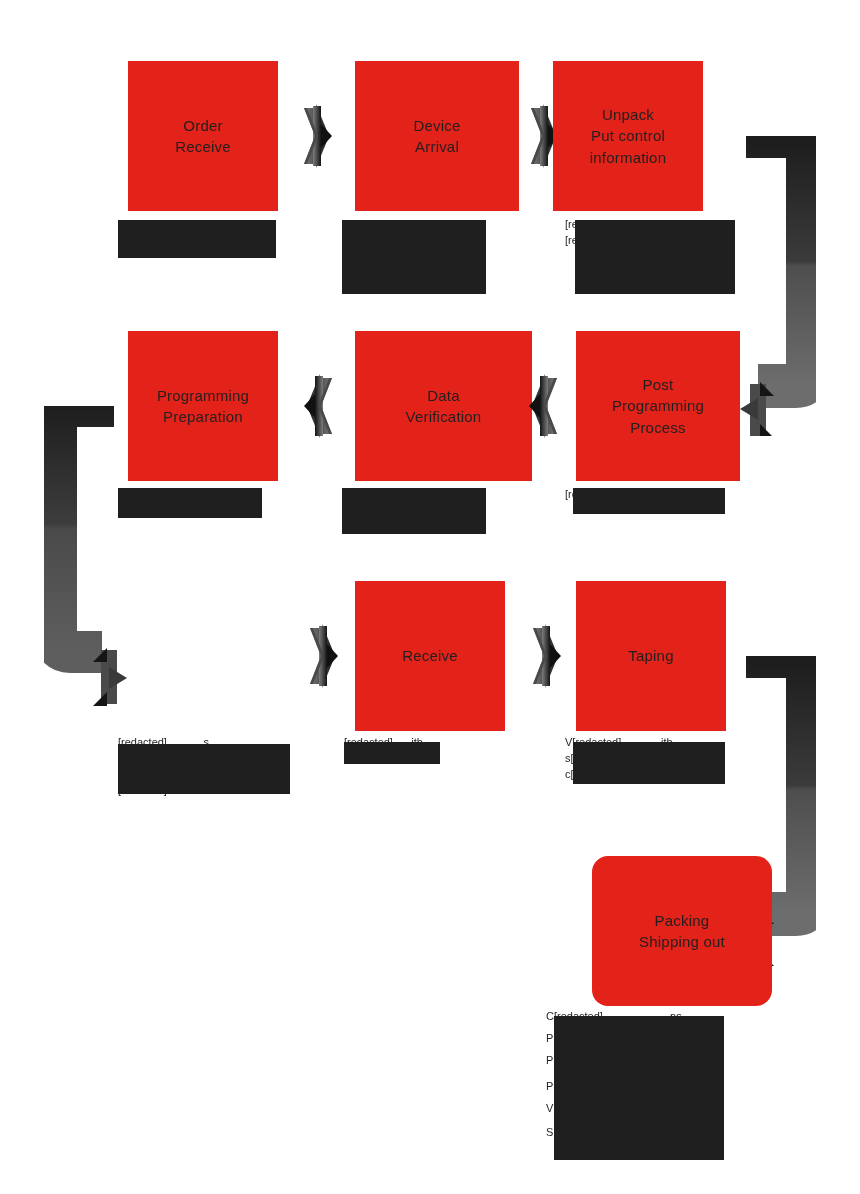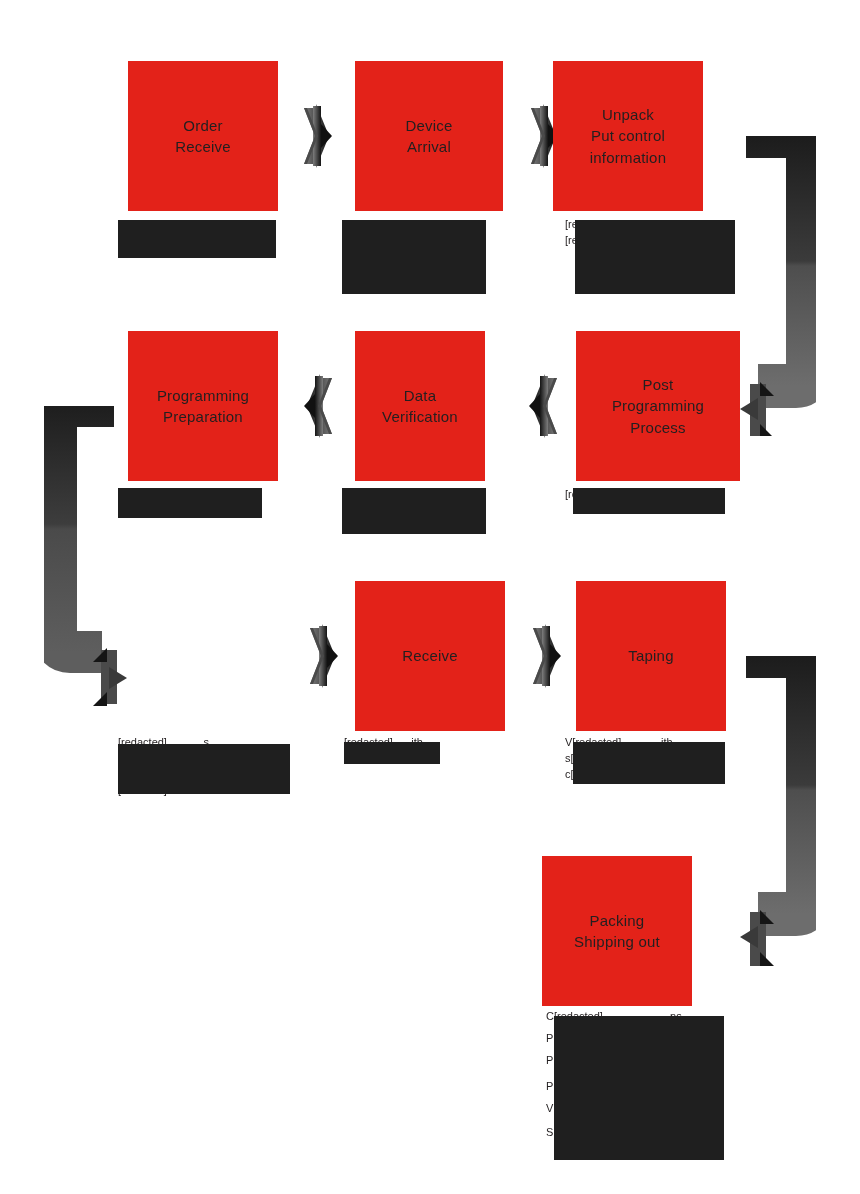--- a/index.html
+++ b/index.html
@@ -64,21 +64,21 @@
             <stop offset="1" stop-color="#141414"></stop>
       </linearGradient>
         </defs>
       <path d="M5 4 L17 4 L17 0 L30 32 L17 64 L17 60 L5 60 L16 32 Z" fill="url(#gR1)"></path>
       <path d="M14 2 L22 2 L22 62 L14 62 Z" fill="url(#gR1)"></path>
       <path d="M5 4 L16 32 L5 60 L8 60 L19 32 L8 4 Z" fill="#4a4a4a"></path>
       <path d="M22 20 L33 32 L22 44 Z" fill="#111111"></path>
     </svg>
   </div>
 
-  <div class="pbox" style="left:355px;top:41px;width:148px;height:150px;">
+  <div class="pbox" style="left:355px;top:41px;width:164px;height:150px;">
     <span class="lbl">Device<br>Arrival</span>
   </div>
 
   <div class="chev" style="left:526px;top:84px;width:34px;height:64px;">
     <svg viewBox="0 0 34 64" preserveAspectRatio="none">
       <defs>
           <linearGradient id="gR2" x1="0" y1="0" x2="1" y2="0">
         <stop offset="0" stop-color="#7d7d7d"></stop>
             <stop offset="1" stop-color="#141414"></stop>
       </linearGradient>
@@ -144,21 +144,21 @@
             <stop offset="1" stop-color="#141414"></stop>
       </linearGradient>
         </defs>
       <path d="M29 4 L17 4 L17 0 L4 32 L17 64 L17 60 L29 60 L18 32 Z" fill="url(#gL1)"></path>
       <path d="M12 2 L20 2 L20 62 L12 62 Z" fill="url(#gL1)"></path>
       <path d="M29 4 L18 32 L29 60 L26 60 L15 32 L26 4 Z" fill="#4a4a4a"></path>
       <path d="M12 20 L1 32 L12 44 Z" fill="#111111"></path>
     </svg>
   </div>
 
-  <div class="pbox" style="left:355px;top:311px;width:130px;height:150px;">
+  <div class="pbox" style="left:355px;top:311px;width:177px;height:150px;">
     <span class="lbl">Data<br>Verification</span>
   </div>
 
   <div class="chev" style="left:528px;top:354px;width:34px;height:64px;">
     <svg viewBox="0 0 34 64" preserveAspectRatio="none">
       <defs>
           <linearGradient id="gL2" x1="1" y1="0" x2="0" y2="0">
         <stop offset="0" stop-color="#7d7d7d"></stop>
             <stop offset="1" stop-color="#141414"></stop>
       </linearGradient>
@@ -279,21 +279,21 @@
       <path d="M8 0 L62 0 Q70 0 70 8 L70 246 Q70 258 58 258 L20 258" fill="none" stroke="url(#cg3)" stroke-width="44" stroke-linejoin="round"></path>
       <g fill="#4a4a4a">
         <rect x="12" y="256" width="16" height="54"></rect>
       </g>
       <path d="M2 281 L20 270 L20 292 Z" fill="#3a3a3a"></path>
       <path d="M22 254 L36 268 L22 268 Z" fill="#151515"></path>
       <path d="M22 296 L36 310 L22 310 Z" fill="#151515"></path>
     </svg>
   </div>
 
-  <div class="pbox" style="left:542px;top:836px;width:150px;height:150px;">
+  <div class="pbox" style="left:592px;top:836px;width:180px;height:150px;border-radius:16px;">
     <span class="lbl">Packing<br>Shipping out</span>
   </div>
 
   <div class="cap" style="left:546px;top:988px;width:230px;height:160px;">
     <span class="txt" style="position:absolute;left:0;top:0;">C[redacted]                      ns</span>
     <span class="txt" style="position:absolute;left:0;top:22px;">P[redacted]</span>
     <span class="txt" style="position:absolute;left:0;top:44px;">P[redacted]                       o</span>
     <span class="txt" style="position:absolute;left:0;top:70px;">P[redacted]                     es</span>
     <span class="txt" style="position:absolute;left:0;top:92px;">V[redacted]</span>
     <span class="txt" style="position:absolute;left:0;top:116px;">S[redacted]                     t</span>

